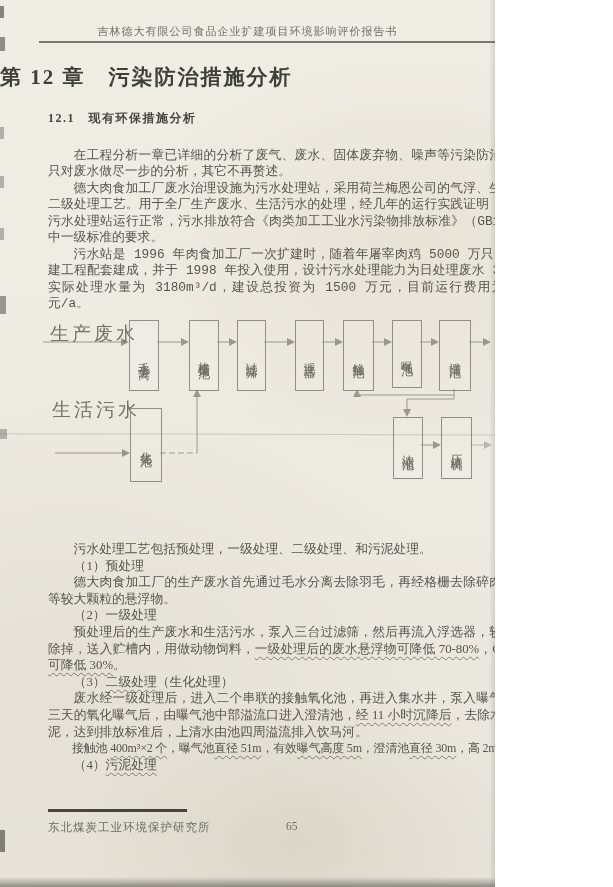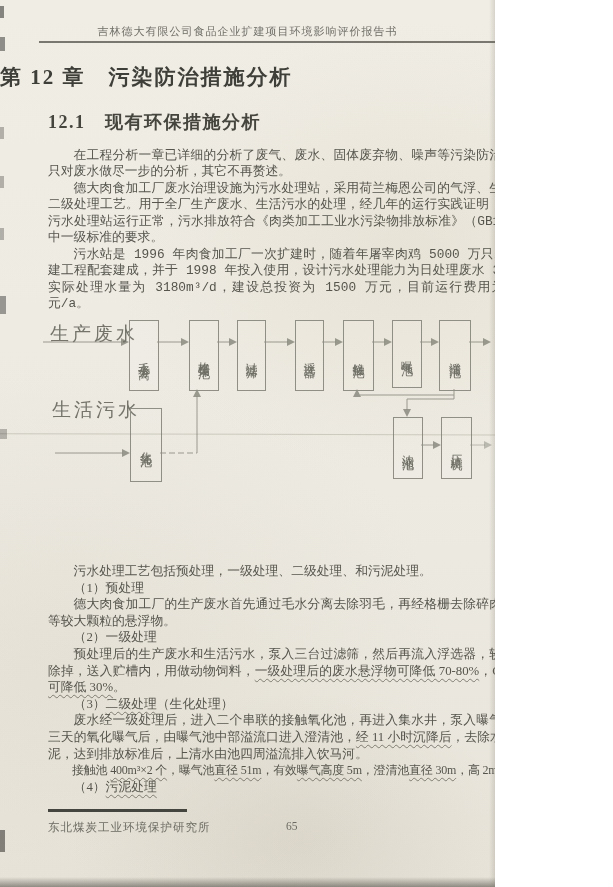--- a/index.html
+++ b/index.html
@@ -11,26 +11,26 @@
       radial-gradient(ellipse 520px 420px at 15% 75%, rgba(208,200,182,0.22), transparent 72%),
       radial-gradient(ellipse 300px 200px at 60% 95%, rgba(190,183,165,0.30), transparent 75%),
       linear-gradient(180deg,#f0ede5 0%,#edeae2 55%,#e8e4da 100%);
     color:#53534c;
   }
   .abs{position:absolute;}
   
   .header-text{top:24px;left:0;width:100%;text-align:center;font-size:11px;letter-spacing:1px;color:#6f6f67;}
   .header-rule{top:41px;left:39px;width:569px;height:2px;background:rgba(82,80,72,0.75);}
   .chapter-title{top:63px;left:0;width:100%;text-align:left;font-size:21px;font-weight:bold;letter-spacing:2px;color:#3f3f39;}
-  .section-heading{top:110px;left:48px;font-size:18px;font-weight:bold;letter-spacing:1.5px;color:#45453e;}
+  .section-heading{top:110px;left:48px;font-size:12px;font-weight:bold;letter-spacing:1.5px;color:#45453e;}
   
   .textblock{left:48px;width:519px;font-size:12.8px;line-height:16.45px;text-align:justify;color:#55554d;}
   .textblock p{margin:0;text-indent:2em;}
   #intro-block{top:148px;font-family:Liberation Mono, monospace;}
-  #process-block{top:563px;line-height:16.6px;}
+  #process-block{top:541px;line-height:16.6px;}
   .line-tight{font-size:12px;letter-spacing:-0.2px;}
   .u{text-decoration:underline;text-decoration-style:wavy;text-decoration-color:rgba(104,101,91,0.8);text-decoration-thickness:1px;text-underline-offset:3px;}
   
   #figure-area{top:308px;left:0;width:613px;height:235px;}
   .flow-box{
     position:absolute;border:1px solid #8f8f85;background:rgba(255,255,255,0.05);
     display:flex;align-items:center;justify-content:center;
     writing-mode:vertical-rl;text-orientation:upright;
     font-size:12px;letter-spacing:2px;color:#6d6d64;line-height:1;
   }

